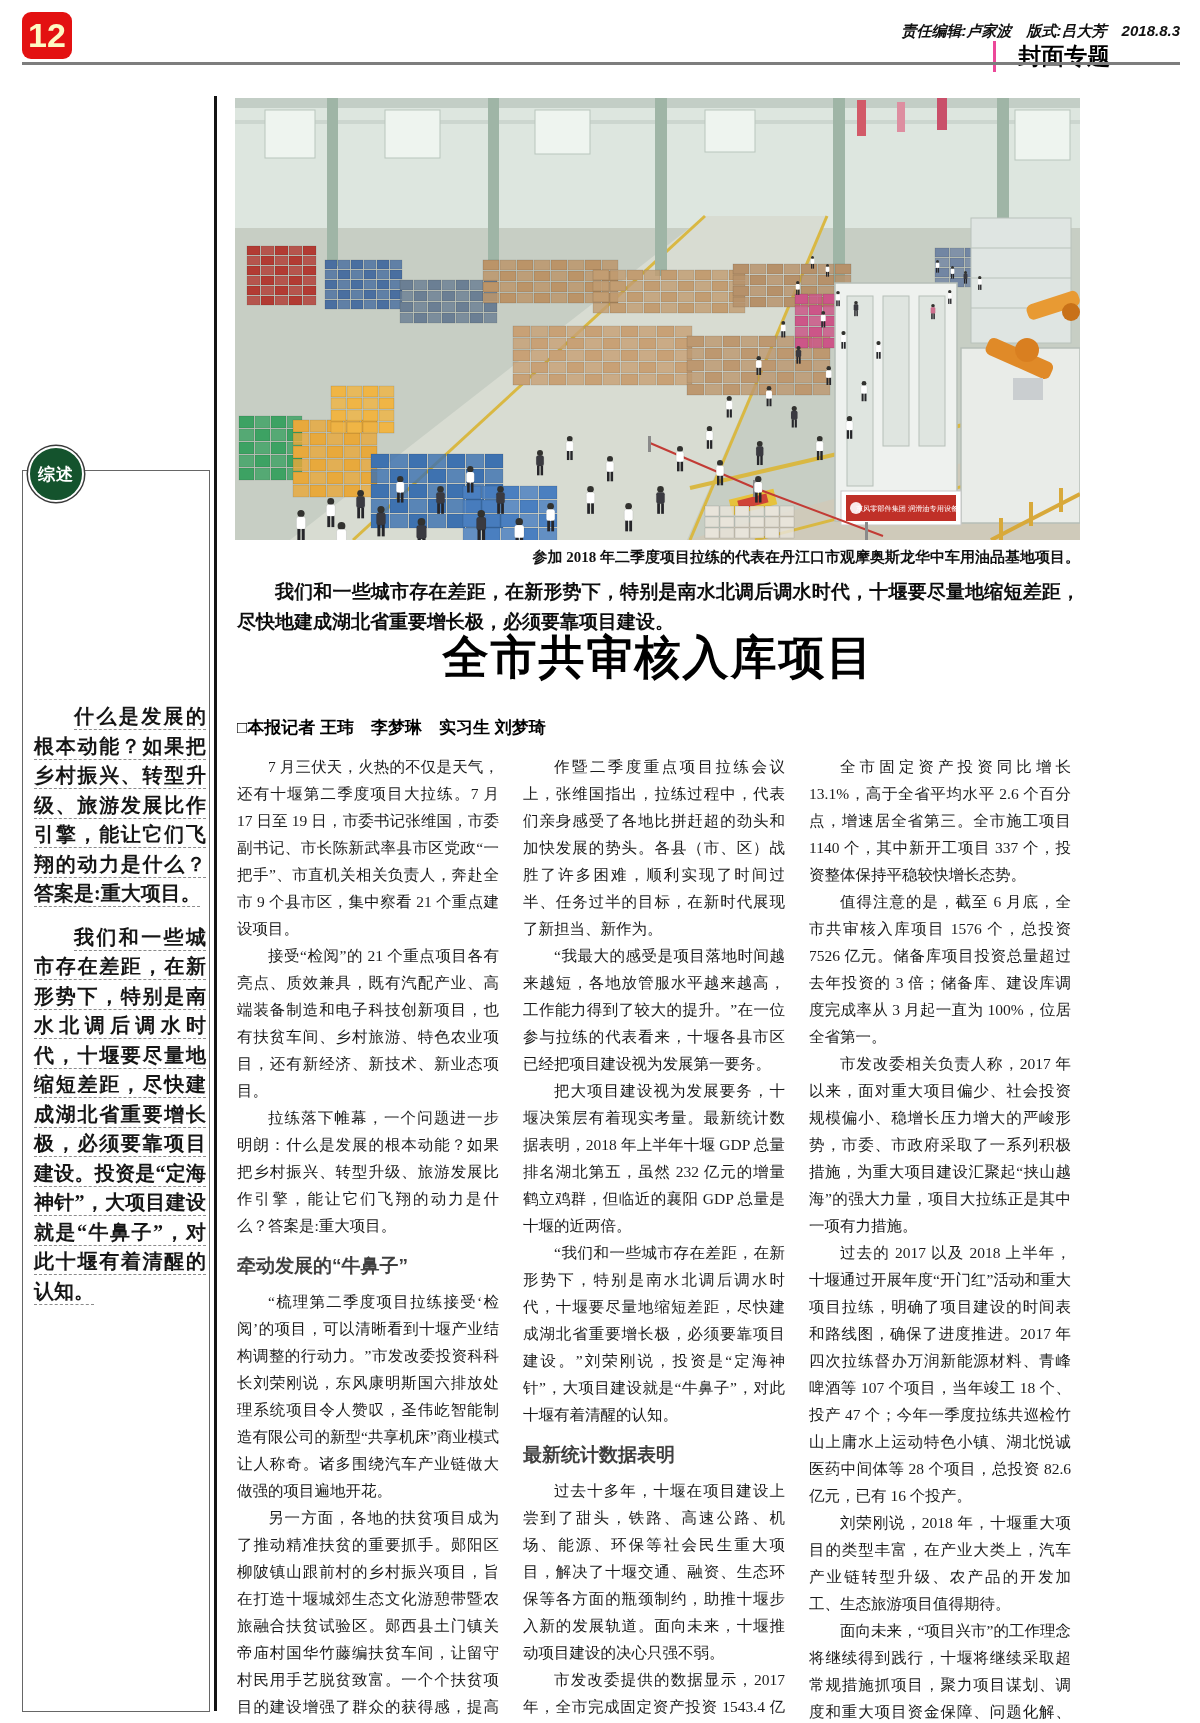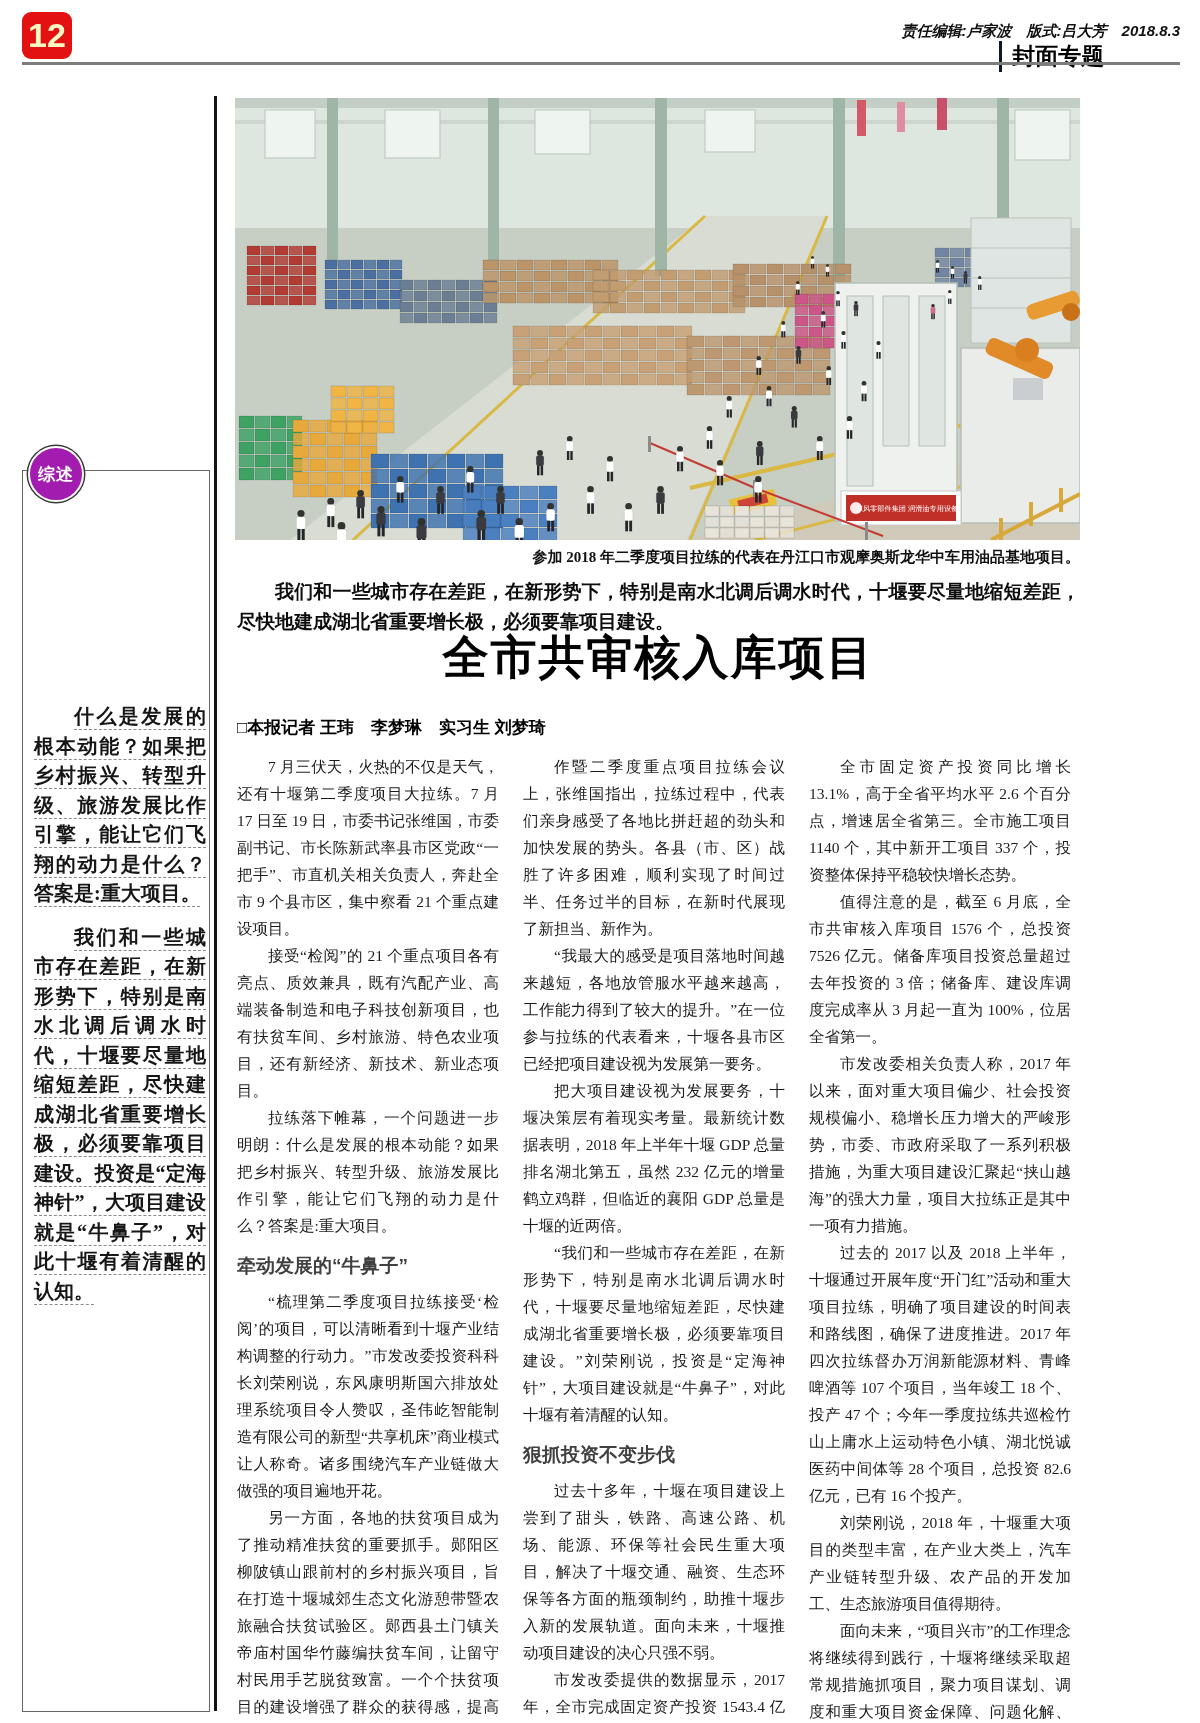--- a/index.html
+++ b/index.html
@@ -14,36 +14,36 @@
     left:22px;top:12px;width:50px;height:47px;background:#e31111;border-radius:9px;
     display:flex;align-items:center;justify-content:center;
     color:#fef9c3;font-family:"Liberation Sans",sans-serif;font-size:34px;font-weight:bold;
   }
   .header-meta{
     right:20px;top:22px;display:flex;align-items:center;
     font-family:"Liberation Sans",sans-serif;font-weight:bold;flex-direction:column;
   }
   .editor-line{font-size:15px;color:#111;font-style:italic;}
   .section-title{
-    font-size:23px;color:#000;border-left:3px solid #0f172a;
-    padding-left:10px;margin-left:22px;font-style:normal;
+    font-size:23px;color:#000;border-left:3px solid #ec4899;
+    padding-left:22px;margin-left:22px;font-style:normal;
   }
   .header-rule{left:22px;top:62px;width:1158px;height:3px;background:#7d7d7d;}
 
   
   .column-rule{left:214px;top:96px;width:3px;height:1615px;background:#141414;}
 
   
   .overview-box{
     left:22px;top:470px;width:186px;height:1240px;
     border:1px solid #666;background:#fff;
   }
   .overview-badge{
     left:28px;top:446px;width:52px;height:52px;border-radius:50%;
-    background:#a21caf;border:2px solid #fff;box-shadow:0 0 0 1.5px #3a3a3a;
+    background:#14532d;border:2px solid #fff;box-shadow:0 0 0 1.5px #3a3a3a;
     display:flex;align-items:center;justify-content:center;
     color:#fff;font-family:"Liberation Sans",sans-serif;font-size:17px;font-weight:bold;letter-spacing:1px;
   }
   .overview-text{left:34px;top:702px;width:172px;}
   .lede-p{
     font-size:20px;font-weight:bold;line-height:29.5px;color:#161616;
     text-align:justify;text-indent:2em;margin:0 0 14px 0;
     text-decoration-line:underline;text-decoration-style:dashed;
     text-decoration-color:#8a8a8a;text-decoration-thickness:1px;text-underline-offset:6px;
   }
@@ -798,21 +798,21 @@
   <p class="body-p">“梳理第二季度项目拉练接受‘检阅’的项目，可以清晰看到十堰产业结构调整的行动力。”市发改委投资科科长刘荣刚说，东风康明斯国六排放处理系统项目令人赞叹，圣伟屹智能制造有限公司的新型“共享机床”商业模式让人称奇。诸多围绕汽车产业链做大做强的项目遍地开花。</p>
   <p class="body-p">另一方面，各地的扶贫项目成为了推动精准扶贫的重要抓手。郧阳区柳陂镇山跟前村的乡村振兴项目，旨在打造十堰城郊生态文化游憩带暨农旅融合扶贫试验区。郧西县土门镇关帝庙村国华竹藤编扶贫车间，让留守村民用手艺脱贫致富。一个个扶贫项目的建设增强了群众的获得感，提高了脱贫攻坚的工作水平。</p>
 
 </div>
 
 <div class="abs news-col col-2">
   <p class="body-p">作暨二季度重点项目拉练会议上，张维国指出，拉练过程中，代表们亲身感受了各地比拼赶超的劲头和加快发展的势头。各县（市、区）战胜了许多困难，顺利实现了时间过半、任务过半的目标，在新时代展现了新担当、新作为。</p>
   <p class="body-p">“我最大的感受是项目落地时间越来越短，各地放管服水平越来越高，工作能力得到了较大的提升。”在一位参与拉练的代表看来，十堰各县市区已经把项目建设视为发展第一要务。</p>
   <p class="body-p">把大项目建设视为发展要务，十堰决策层有着现实考量。最新统计数据表明，2018 年上半年十堰 GDP 总量排名湖北第五，虽然 232 亿元的增量鹤立鸡群，但临近的襄阳 GDP 总量是十堰的近两倍。</p>
   <p class="body-p">“我们和一些城市存在差距，在新形势下，特别是南水北调后调水时代，十堰要尽量地缩短差距，尽快建成湖北省重要增长极，必须要靠项目建设。”刘荣刚说，投资是“定海神针”，大项目建设就是“牛鼻子”，对此十堰有着清醒的认知。</p>
-  <h4 class="subhead">狠抓投资不变步伐</h4>
+  <h4 class="subhead">最新统计数据表明</h4>
   <p class="body-p">过去十多年，十堰在项目建设上尝到了甜头，铁路、高速公路、机场、能源、环保等社会民生重大项目，解决了十堰交通、融资、生态环保等各方面的瓶颈制约，助推十堰步入新的发展轨道。面向未来，十堰推动项目建设的决心只强不弱。</p>
   <p class="body-p">市发改委提供的数据显示，2017 年，全市完成固定资产投资 1543.4 亿元，同比增长 16.6%，增速始终位居全省前列；全省重点项目投资计划完成率居全省第一；投资项目工作获省政府通报表彰。今年 1-6 月，</p>
 </div>
 
 <div class="abs news-col col-3">
   <p class="body-p">全市固定资产投资同比增长 13.1%，高于全省平均水平 2.6 个百分点，增速居全省第三。全市施工项目 1140 个，其中新开工项目 337 个，投资整体保持平稳较快增长态势。</p>
   <p class="body-p">值得注意的是，截至 6 月底，全市共审核入库项目 1576 个，总投资 7526 亿元。储备库项目投资总量超过去年投资的 3 倍；储备库、建设库调度完成率从 3 月起一直为 100%，位居全省第一。</p>
   <p class="body-p">市发改委相关负责人称，2017 年以来，面对重大项目偏少、社会投资规模偏小、稳增长压力增大的严峻形势，市委、市政府采取了一系列积极措施，为重大项目建设汇聚起“挟山越海”的强大力量，项目大拉练正是其中一项有力措施。</p>
   <p class="body-p">过去的 2017 以及 2018 上半年，十堰通过开展年度“开门红”活动和重大项目拉练，明确了项目建设的时间表和路线图，确保了进度推进。2017 年四次拉练督办万润新能源材料、青峰啤酒等 107 个项目，当年竣工 18 个、投产 47 个；今年一季度拉练共巡检竹山上庸水上运动特色小镇、湖北悦诚医药中间体等 28 个项目，总投资 82.6 亿元，已有 16 个投产。</p>
   <p class="body-p">刘荣刚说，2018 年，十堰重大项目的类型丰富，在产业大类上，汽车产业链转型升级、农产品的开发加工、生态旅游项目值得期待。</p>

